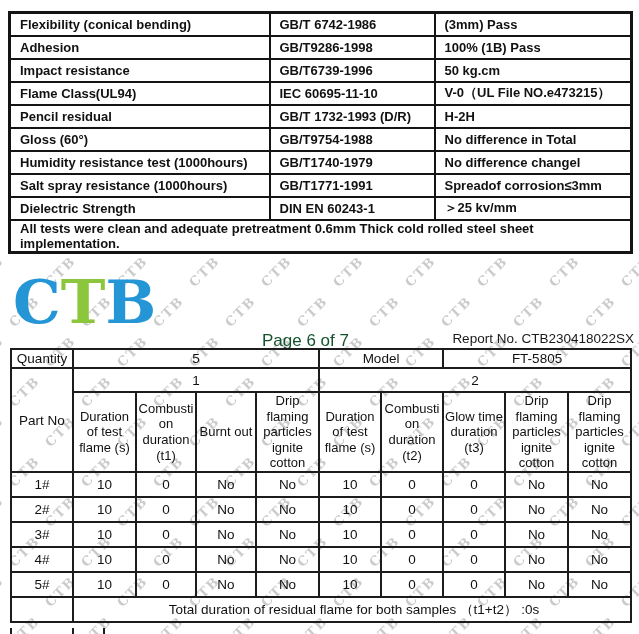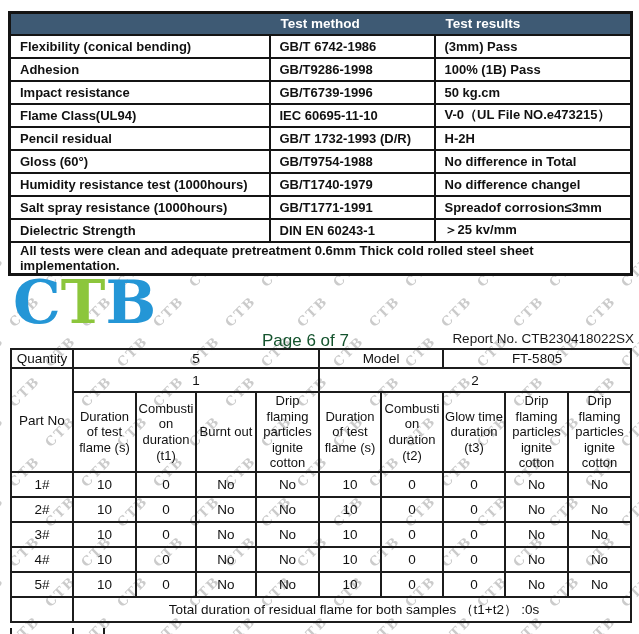--- a/index.html
+++ b/index.html
@@ -177,25 +177,20 @@
       <span class="wm" style="color: rgb(203, 203, 203); left: 582px; top: 624px;">CTB</span>
     </div>
 
   <table class="t1">
     <colgroup>
         <col style="width:260px">
         <col style="width:165px">
         <col style="width:197px">
       </colgroup>
     <tbody>
-        <tr class="hdr-row">
-      <th style="background: rgb(62, 90, 116); color: rgb(255, 255, 255); border-color: rgb(62, 90, 116) rgb(62, 90, 116) rgb(20, 20, 20);"></th>
-      <th style="background: rgb(62, 90, 116); color: rgb(255, 255, 255); border-color: rgb(62, 90, 116) rgb(62, 90, 116) rgb(20, 20, 20);">Test method</th>
-      <th style="background: rgb(62, 90, 116); color: rgb(255, 255, 255); border-color: rgb(62, 90, 116) rgb(62, 90, 116) rgb(20, 20, 20);">Test results</th>
-    </tr>
     <tr class="d-row">
       <td>Flexibility (conical bending)</td>
       <td>GB/T 6742-1986</td>
       <td>(3mm) Pass</td>
     </tr>
     <tr class="d-row">
       <td>Adhesion</td>
       <td>GB/T9286-1998</td>
       <td>100% (1B) Pass</td>
     </tr>

